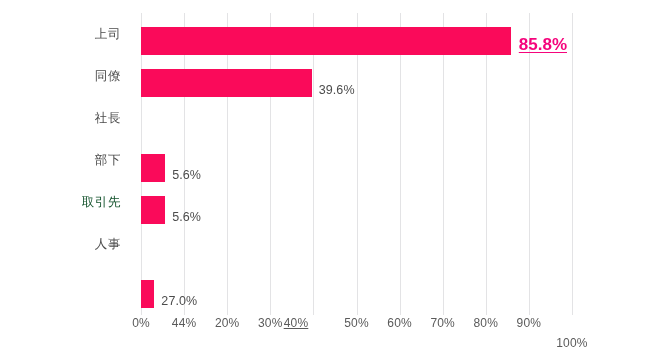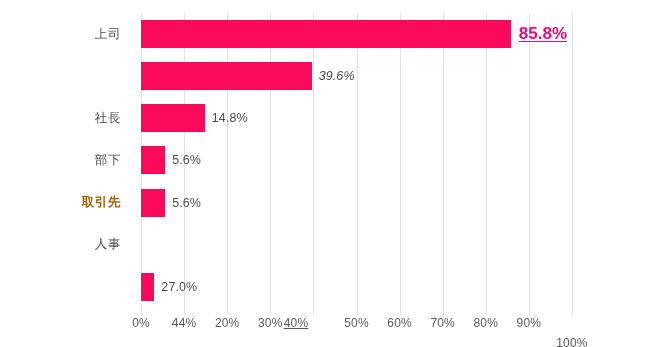--- a/index.html
+++ b/index.html
@@ -47,21 +47,21 @@
     top: 13px;
     width: 509px;
     height: 295px;
   }
   .bar-row {
     position: absolute;
     left: 0;
     width: 509px;
     height: 42.14px;
     display: flex;
-    align-items: center;
+    align-items: flex-end;
   }
   .bar {
     height: 28px;
     background: #fa0a5a;
     flex: 0 0 auto;
   }
   .bar-value {
     font-size: 12.5px;
     color: #4c4c4c;
     margin-left: 7px;
@@ -133,38 +133,35 @@
       <div class="gridline" style="left: 215.5px; background: rgb(227, 227, 229);"></div>
       <div class="gridline" style="left: 258.6px; background: rgb(227, 227, 229);"></div>
       <div class="gridline" style="left: 301.7px; background: rgb(227, 227, 229);"></div>
       <div class="gridline" style="left: 344.8px; background: rgb(227, 227, 229);"></div>
       <div class="gridline" style="left: 387.9px; background: rgb(227, 227, 229);"></div>
       <div class="gridline" style="left: 431px; background: rgb(227, 227, 229);"></div>
     </div>
 
   <div id="category-labels">
       <div class="cat-label" style="top: 0px; color: rgb(76, 76, 76); padding-left: 20px;">上司</div>
+      <div class="cat-label" style="top: 42.1429px; color: rgb(76, 76, 76);">同僚</div>
       <div class="cat-label" style="top: 84.2857px; color: rgb(76, 76, 76);">社長</div>
       <div class="cat-label" style="top: 126.429px; color: rgb(76, 76, 76);">部下</div>
-      <div class="cat-label" style="top: 168.571px; color: #a16207; font-weight: bold;">取引先</div>
+      <div class="cat-label" style="top: 168.571px; color: #14532d;">取引先</div>
       <div class="cat-label" style="top: 210.714px; color: rgb(76, 76, 76);">人事</div>
     </div>
 
   <div id="bars-layer">
       <div class="bar-row" style="top: 0px;">
         <div class="bar" style="width: 369.798px; background: rgb(250, 10, 90);"></div>
         <span class="bar-value highlight" style="color: rgb(245, 4, 124);">85.8%</span>
       </div>
       <div class="bar-row" style="top: 42.1429px;">
         <div class="bar" style="width: 170.676px; background: rgb(250, 10, 90);"></div>
-        <span class="bar-value" style="color: rgb(76, 76, 76); font-style: italic;">39.6%</span>
-      </div>
-      <div class="bar-row" style="top: 84.2857px;">
-        <div class="bar" style="width: 63.788px; background: rgb(250, 10, 90);"></div>
-        <span class="bar-value" style="color: rgb(76, 76, 76);">14.8%</span>
+        <span class="bar-value" style="color: rgb(76, 76, 76);">39.6%</span>
       </div>
       <div class="bar-row" style="top: 126.429px;">
         <div class="bar" style="width: 24.136px; background: rgb(250, 10, 90);"></div>
         <span class="bar-value" style="color: rgb(76, 76, 76);">5.6%</span>
       </div>
       <div class="bar-row" style="top: 168.571px;">
         <div class="bar" style="width: 24.136px; background: rgb(250, 10, 90);"></div>
         <span class="bar-value" style="color: rgb(76, 76, 76);">5.6%</span>
       </div>
       <div class="bar-row" style="top: 252.857px;">

